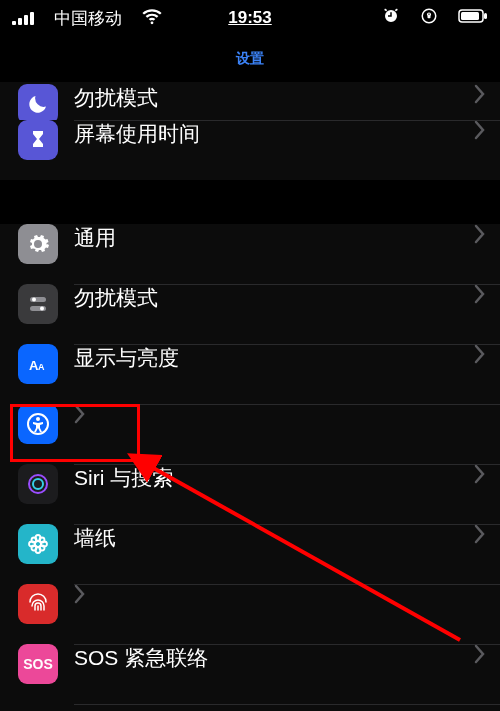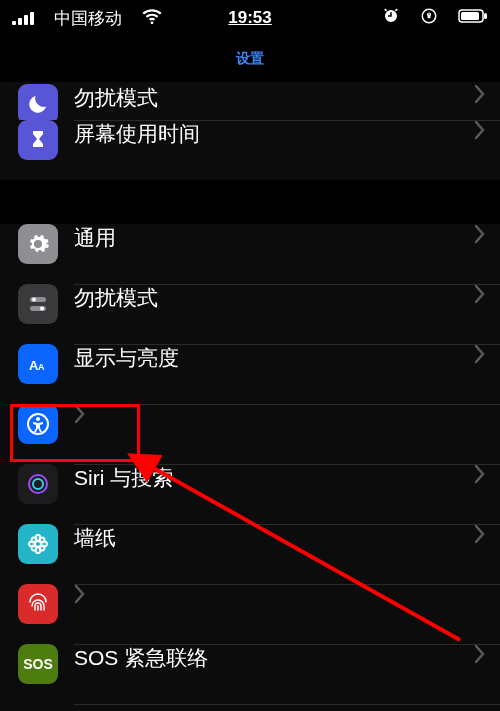--- a/index.html
+++ b/index.html
@@ -213,21 +213,21 @@
         </svg>
     </div>
     <span class="chevron">
         <svg viewBox="0 0 12 20">
           <path fill="none" stroke="#5a5a5e" stroke-width="2.5" stroke-linecap="round" d="M2 2l7 8-7 8"></path>
         </svg>
       </span>
   </div>
 
   <div class="row">
-    <div class="icon-wrap" style="background:#4d7c0f;font-size:14px;font-weight:800;color:#fff">
+    <div class="icon-wrap" style="background:#ec4899;font-size:14px;font-weight:800;color:#fff">
       <span>SOS</span>
     </div>
     <div class="label">SOS 紧急联络</div>
     <span class="chevron">
         <svg viewBox="0 0 12 20">
           <path fill="none" stroke="#5a5a5e" stroke-width="2.5" stroke-linecap="round" d="M2 2l7 8-7 8"></path>
         </svg>
       </span>
   </div>
 

